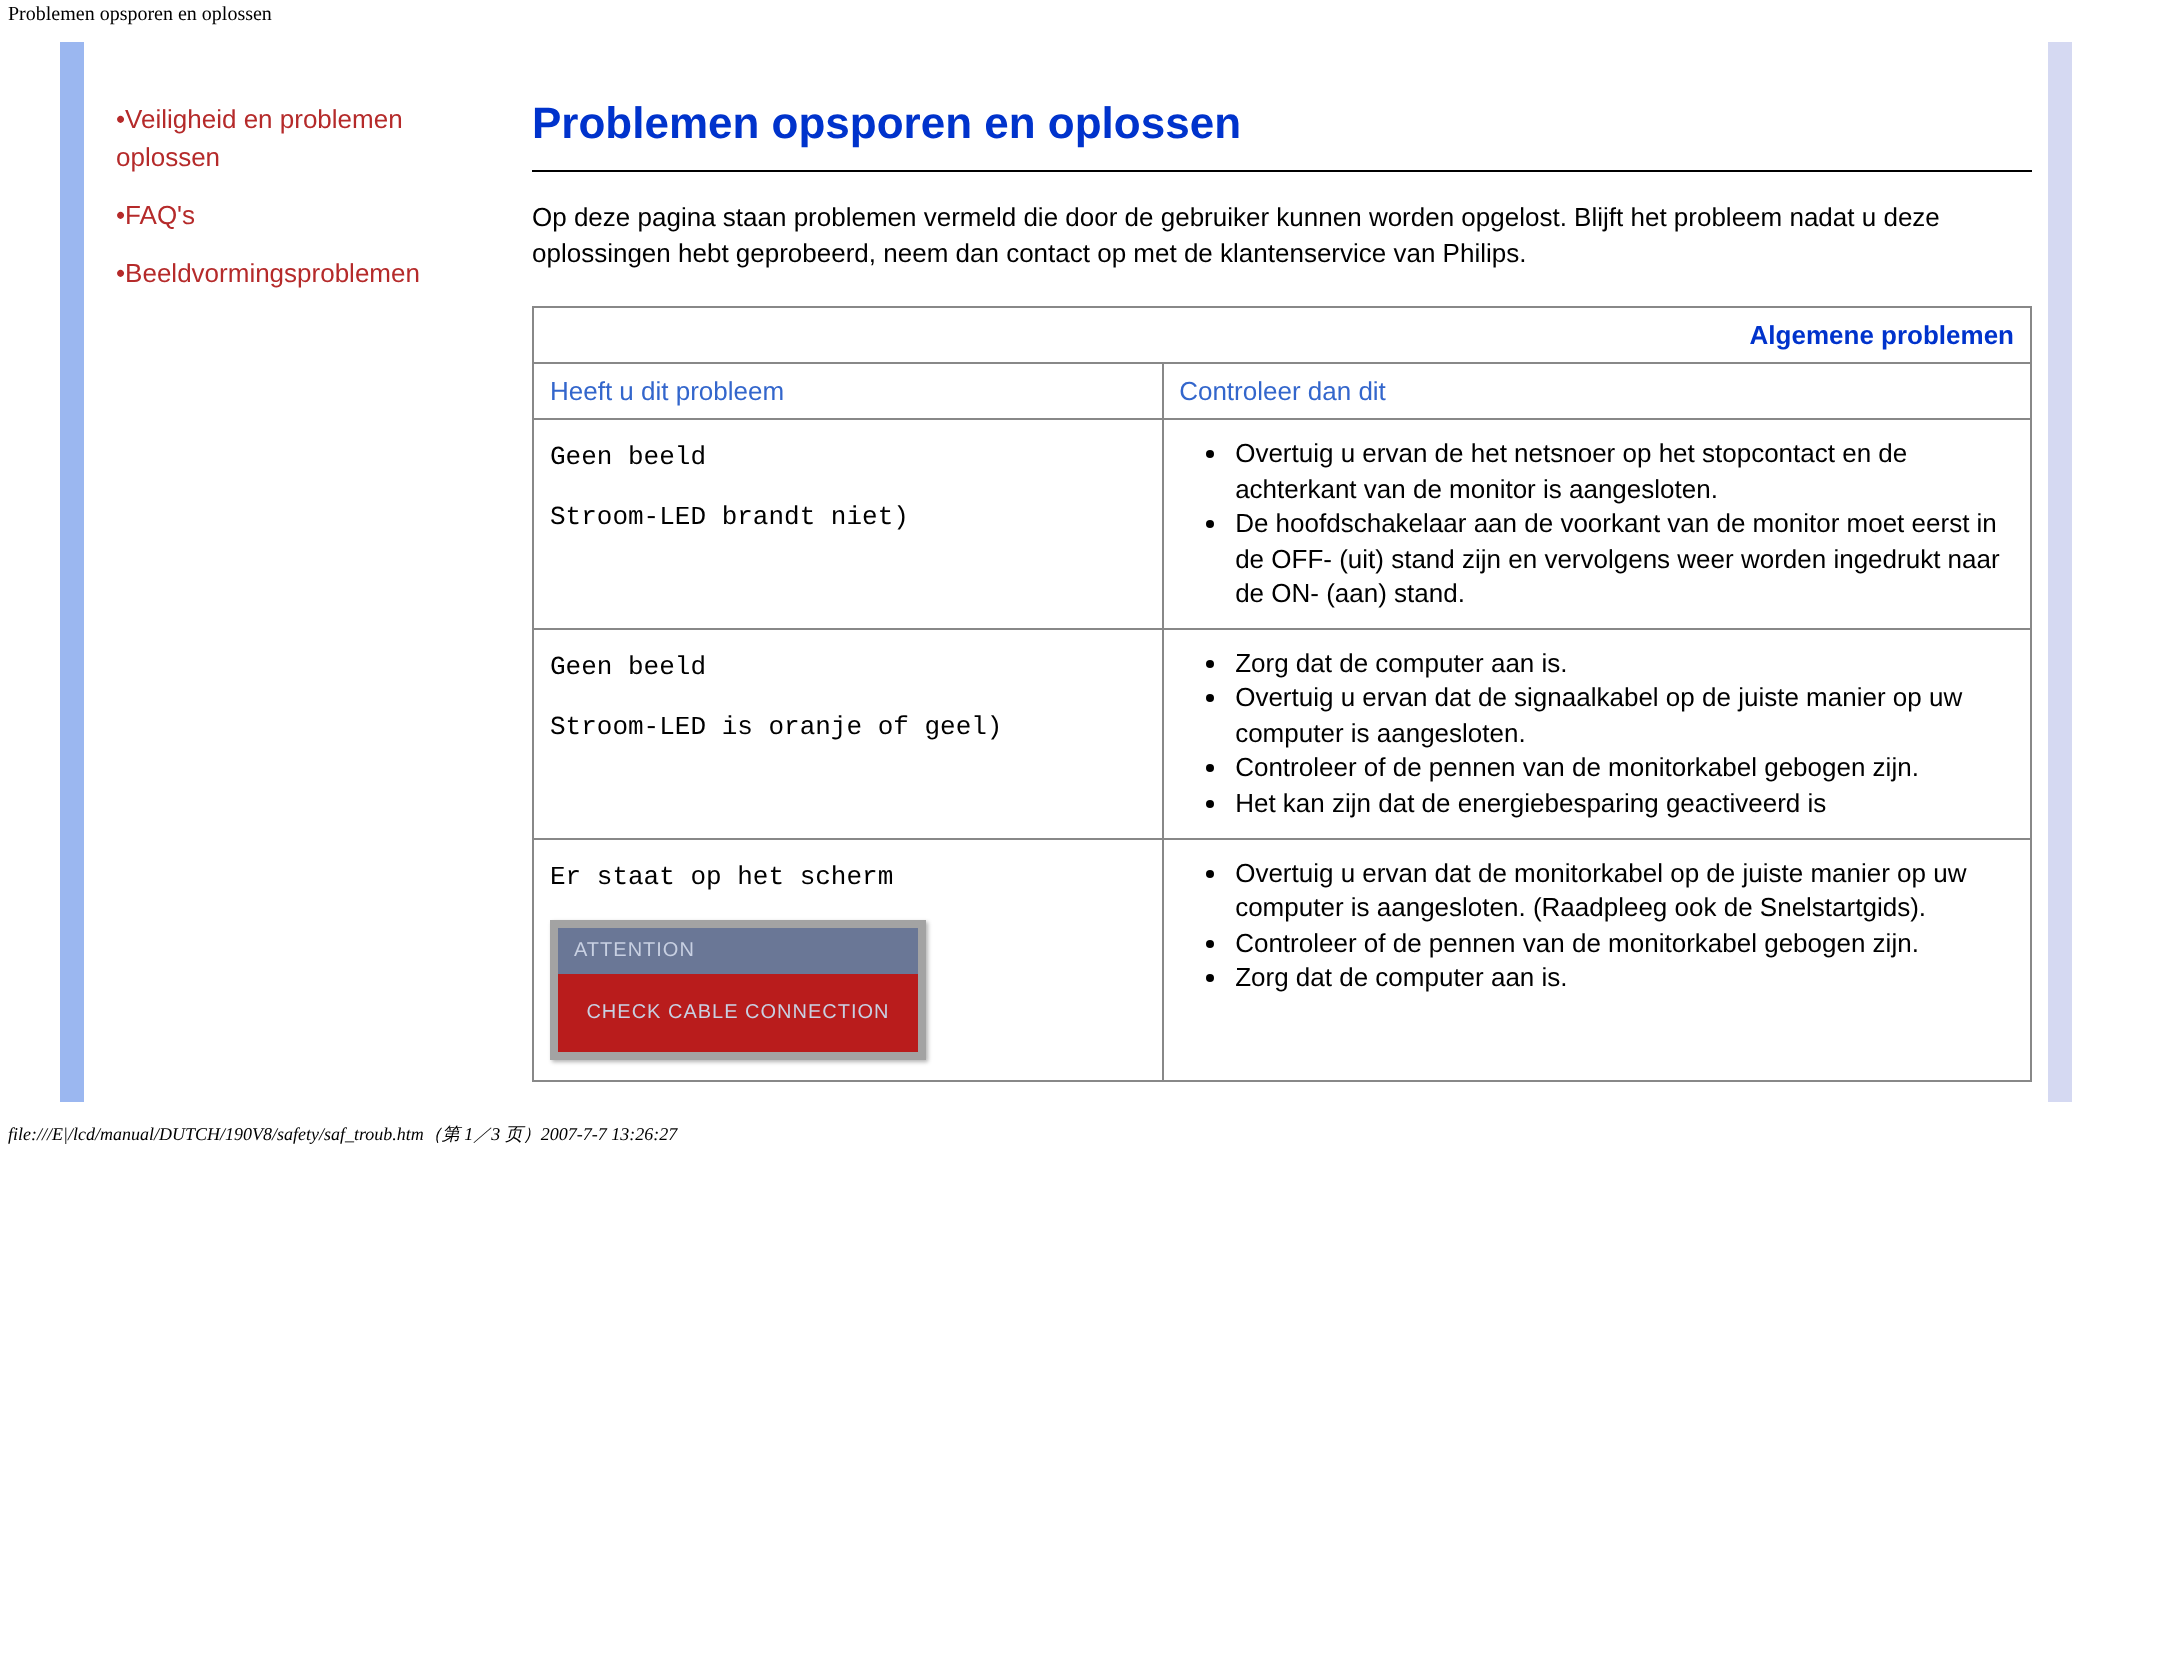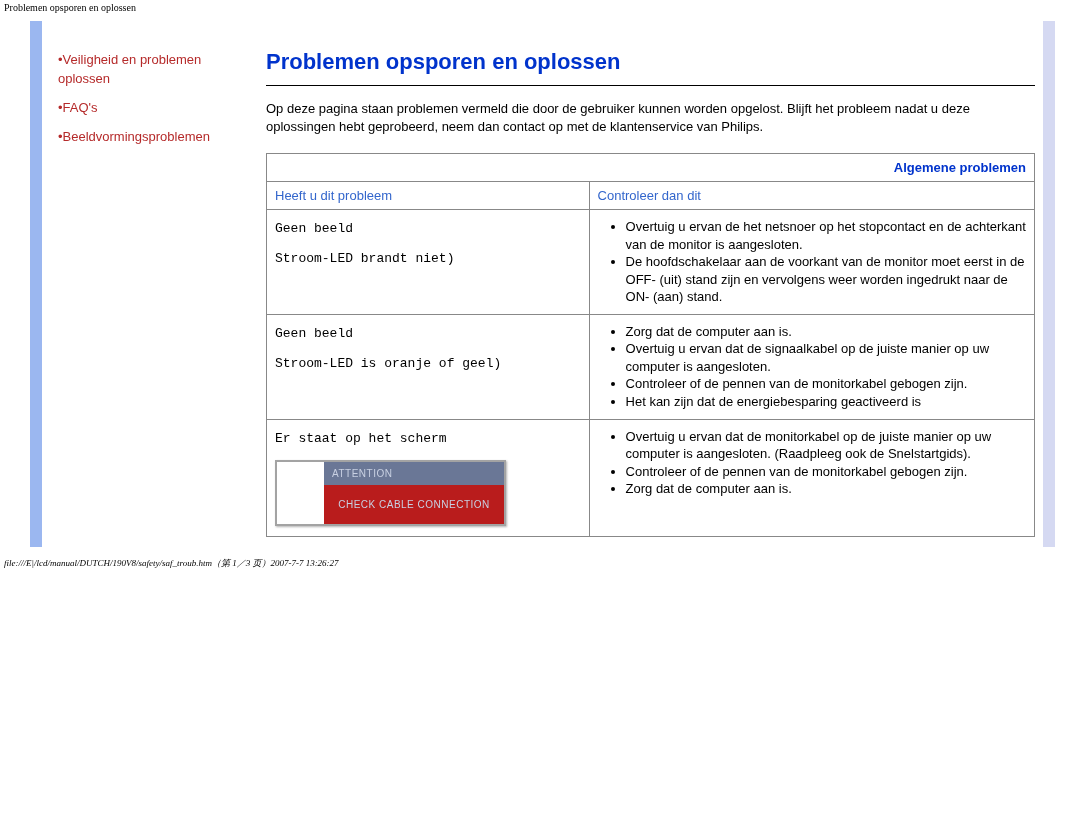--- a/index.html
+++ b/index.html
@@ -12,21 +12,21 @@
     width: 1080px;
   }
   .header-path {
     font-family: "Times New Roman", serif;
     font-size: 10px;
     color: #000;
     padding: 2px 4px;
   }
   .page-wrap {
     display: flex;
-    margin: 6px 25px 0 30px;
+    margin: 6px 44px 0 30px;
   }
   .left-strip {
     width: 12px;
     background: #9bb7f0;
   }
   .sidebar {
     width: 216px;
     padding: 30px 10px 10px 10px;
     box-sizing: border-box;
   }
@@ -100,23 +100,22 @@
     padding-left: 28px;
   }
   td.solution-cell li {
     line-height: 1.35;
     margin-bottom: 0;
     list-style-type: disc;
   }
   .attention-box {
     width: 180px;
     margin: 6px 0 4px 0;
-    border: 2px solid #a3a3a3;
+    border: 4px solid #a3a3a3;
     box-shadow: 1px 1px 2px rgba(0,0,0,0.3);
-    padding-left: 47px;
   }
   .attention-top {
     background: #6a7796;
     color: #c8d0e2;
     font-size: 10px;
     letter-spacing: 0.5px;
     padding: 6px 8px;
   }
   .attention-bot {
     background: #b91c1c;

